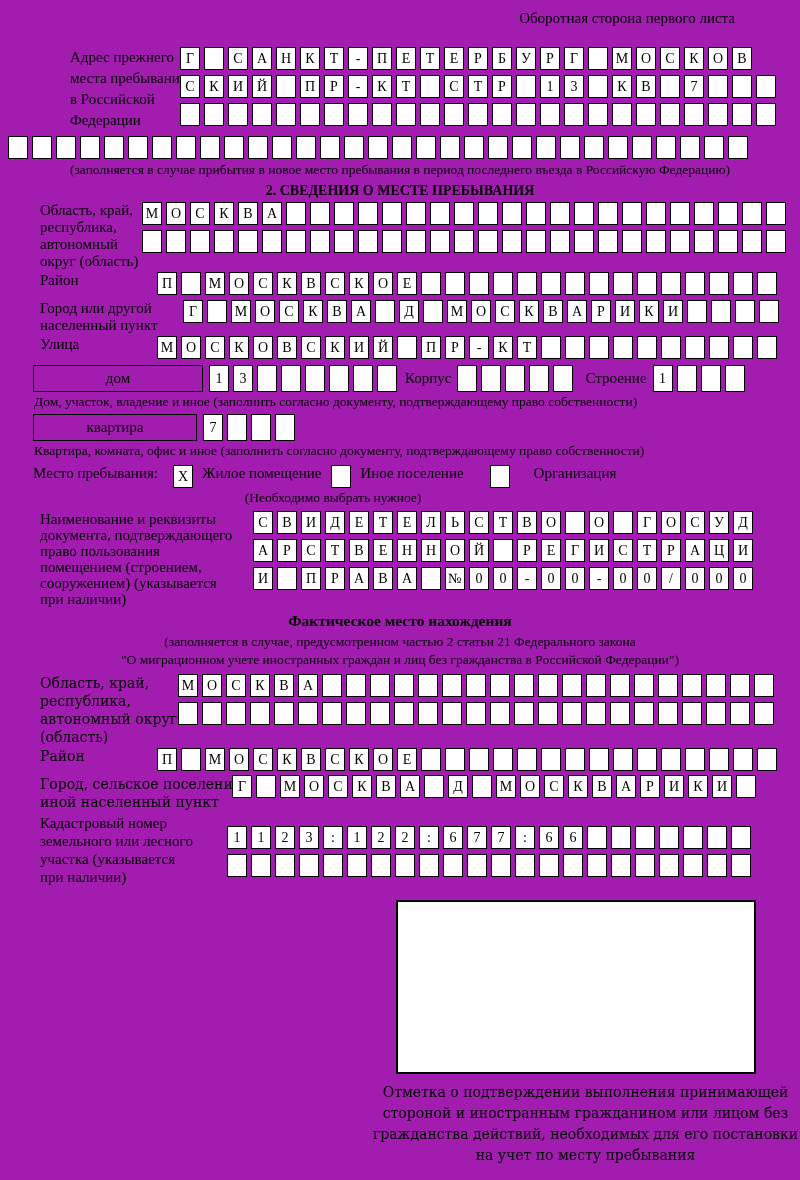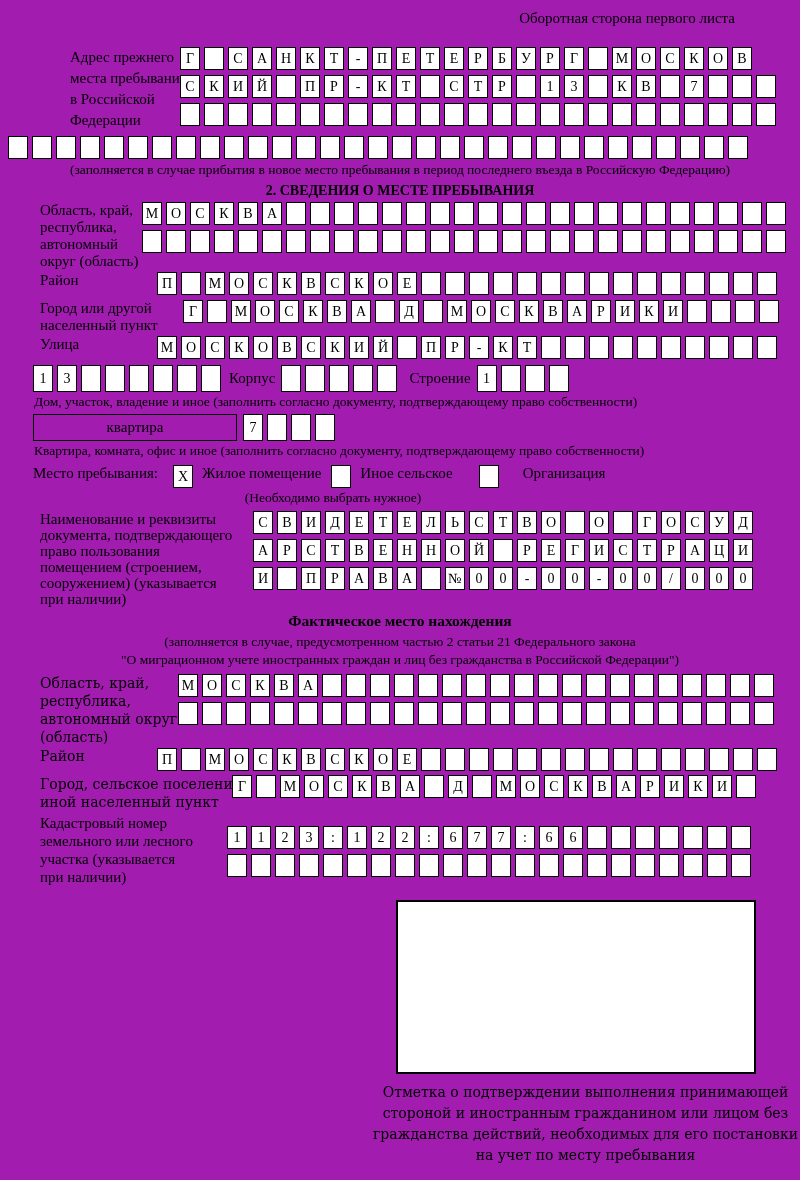--- a/index.html
+++ b/index.html
@@ -356,20 +356,21 @@
         <div class="cell"></div>
         <div class="cell"></div>
         <div class="cell"></div>
         <div class="cell"></div>
         <div class="cell"></div>
         <div class="cell"></div>
       </div>
   </div>
 
   <div class="frow ml25 mt6 tall">
+    <div class="wide-box" style="width:170px">дом</div>
     <div class="cells">
         <div class="cell">1</div>
         <div class="cell">3</div>
         <div class="cell"></div>
         <div class="cell"></div>
         <div class="cell"></div>
         <div class="cell"></div>
         <div class="cell"></div>
         <div class="cell"></div>
       </div>
@@ -385,36 +386,36 @@
     <div class="cells">
         <div class="cell">1</div>
         <div class="cell"></div>
         <div class="cell"></div>
         <div class="cell"></div>
       </div>
   </div>
   <div class="cap cap-left">Дом, участок, владение и иное (заполнить согласно документу, подтверждающему право собственности)</div>
 
   <div class="frow ml25 mt4 tall">
-    <div class="wide-box" style="width:204px">квартира</div>
+    <div class="wide-box" style="width:164px">квартира</div>
     <div class="cells">
         <div class="cell">7</div>
         <div class="cell"></div>
         <div class="cell"></div>
         <div class="cell"></div>
       </div>
   </div>
   <div class="cap cap-left">Квартира, комната, офис и иное (заполнить согласно документу, подтверждающему право собственности)</div>
 
   <div class="stay-row ml25 mt6">
     <div class="stay-lbl" style="width:140px">Место пребывания:</div>
     <div class="cell">X</div>
     <div class="stay-lbl" style="margin-left:9px">Жилое помещение</div>
     <div class="cell" style="margin-left:10px"></div>
-    <div class="stay-lbl" style="margin-left:9px">Иное сельское</div>
+    <div class="stay-lbl" style="margin-left:9px">Иное поселение</div>
     <div class="cell" style="margin-left:26px"></div>
     <div class="stay-lbl" style="margin-left:24px">Организация</div>
   </div>
   <div class="note">(Необходимо выбрать нужное)</div>
 
   <div class="frow ml32 mt5">
     <div class="lbl lh16" style="width:213px">
         <div>Наименование и реквизиты</div>
         <div>документа, подтверждающего</div>
         <div>право пользования</div>

